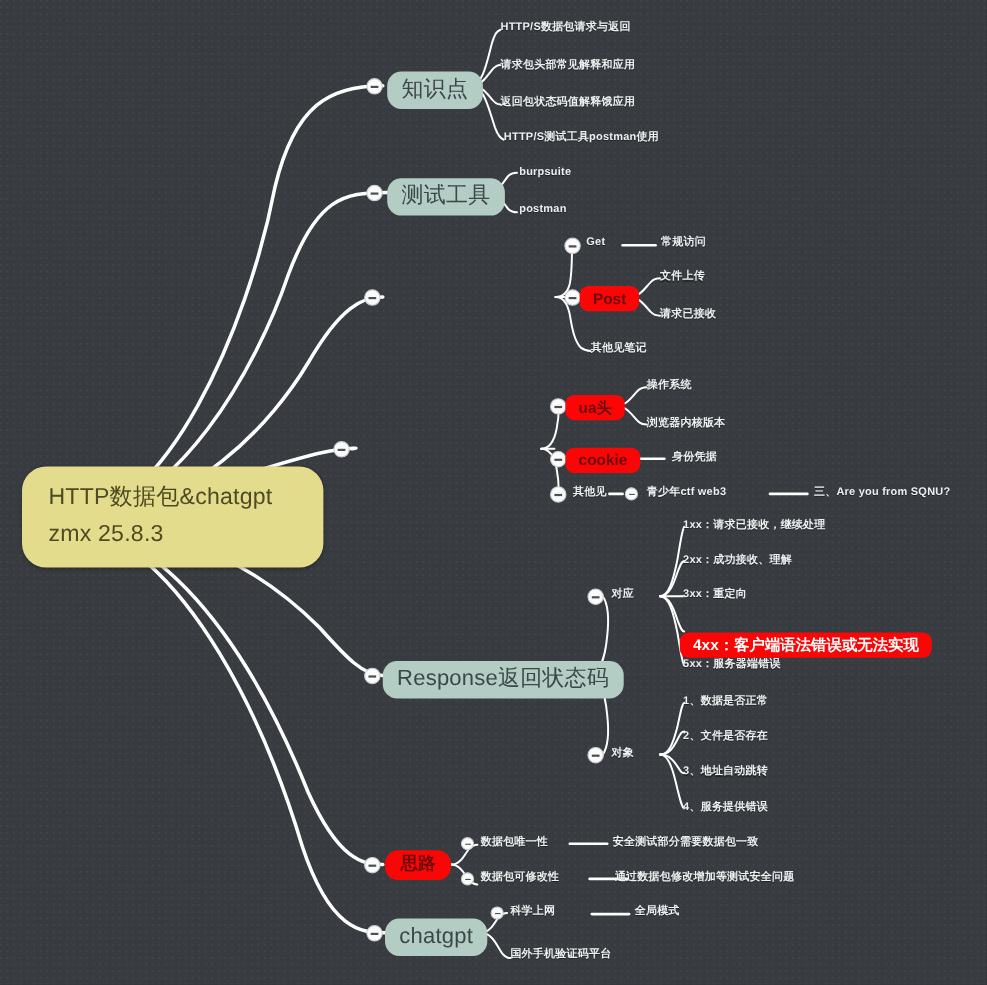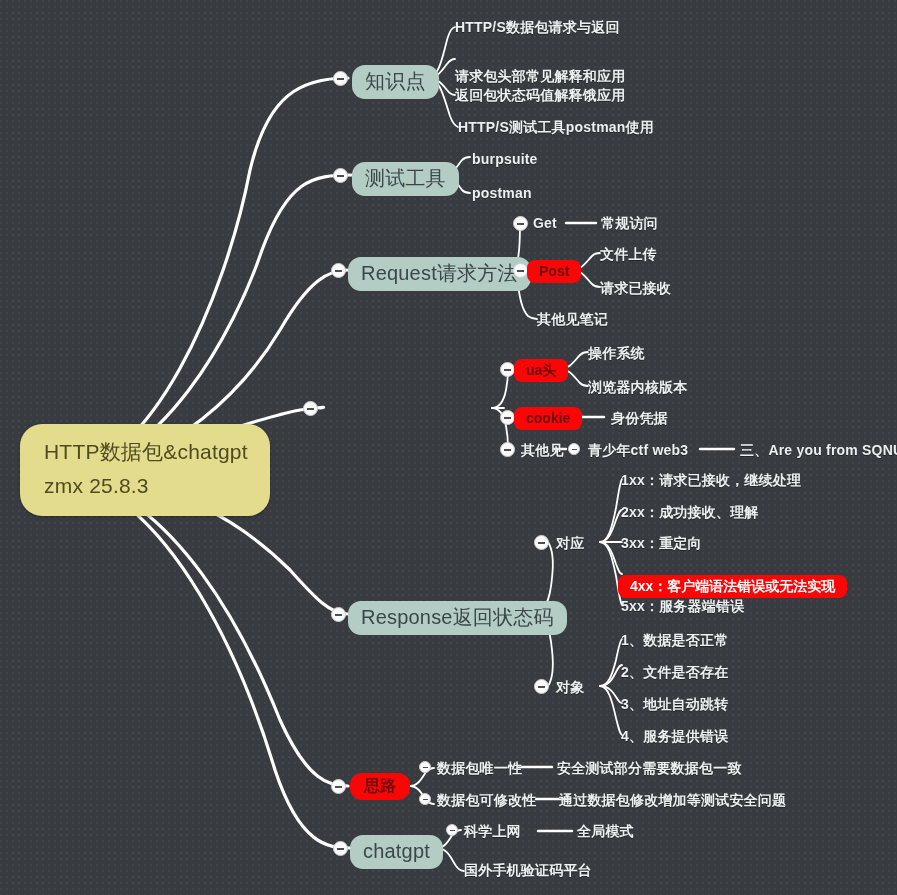--- a/index.html
+++ b/index.html
@@ -59,21 +59,21 @@
     color: #6d0b0b;
     border-radius: 8px;
     padding: 3px 12px 4px 12px;
     font-size: 14px;
     font-weight: bold;
   }
   .chip-red.white-text { color: #ffffff; margin-top: 11px; }
 
   .leaf {
     color: #edf0f1;
-    font-size: 14px;
+    font-size: 10px;
     font-weight: bold;
     letter-spacing: .2px;
     text-shadow: 0 1px 0 rgba(0,0,0,.4);
   }
 
   
   .toggle {
     position: absolute;
     width: 15px;
     height: 15px;
@@ -182,41 +182,40 @@
         <path d="M 410,786 C 418,786 422,794 426,800 C 429,803 431,804 434,804"></path>
       </g>
 
       <g stroke-width="1.8">
         <path d="M 437,848 C 445,848 449,840 453,834 C 456,831 458,830 461,830"></path>
         <path d="M 437,848 C 447,848 451,858 456,866 C 459,870 461,871 464,871"></path>
       </g>
     </g>
   </svg>
 
-  <div class="node root" style="left:20px; top:424px; width:250px;">
+  <div class="node root" style="left:20px; top:424px; width:274px;">
     <span>HTTP数据包&amp;chatgpt</span>
     <span class="line2">zmx 25.8.3</span>
   </div>
 
   <div class="toggle" style="left:333px; top:71px;"></div>
   <div class="node branch" style="left:352px; top:65px;">知识点</div>
 
   <div class="node leaf" style="left:455px; top:19px;">HTTP/S数据包请求与返回</div>
-  <div class="node leaf" style="left:455px; top:68px;text-align:center;">请求包头部常见解释和应用</div>
+  <div class="node leaf" style="left:455px; top:54px;text-align:center;">请求包头部常见解释和应用</div>
   <div class="node leaf" style="left:455px; top:87px;">返回包状态码值解释饿应用</div>
   <div class="node leaf" style="left:458px; top:119px;">HTTP/S测试工具postman使用</div>
 
   <div class="toggle" style="left:333px; top:168px;"></div>
   <div class="node branch" style="left:352px; top:162px;">测试工具</div>
 
   <div class="node leaf" style="left:472px; top:151px;">burpsuite</div>
   <div class="node leaf" style="left:472px; top:185px;">postman</div>
 
   <div class="toggle" style="left:331px; top:263px;"></div>
-  <div class="node branch" style="left:348px; top:257px;">Request请求方法</div>
 
   <div class="toggle" style="left:513px; top:216px;"></div>
   <div class="node leaf" style="left:533px; top:215px;">Get</div>
   <div class="node leaf" style="left:601px; top:215px;">常规访问</div>
 
   <div class="toggle" style="left:513px; top:263px;"></div>
   <div class="node chip-red" style="left:527px; top:260px;">Post</div>
   <div class="node leaf" style="left:600px; top:246px;">文件上传</div>
   <div class="node leaf" style="left:600px; top:280px;">请求已接收</div>
 

